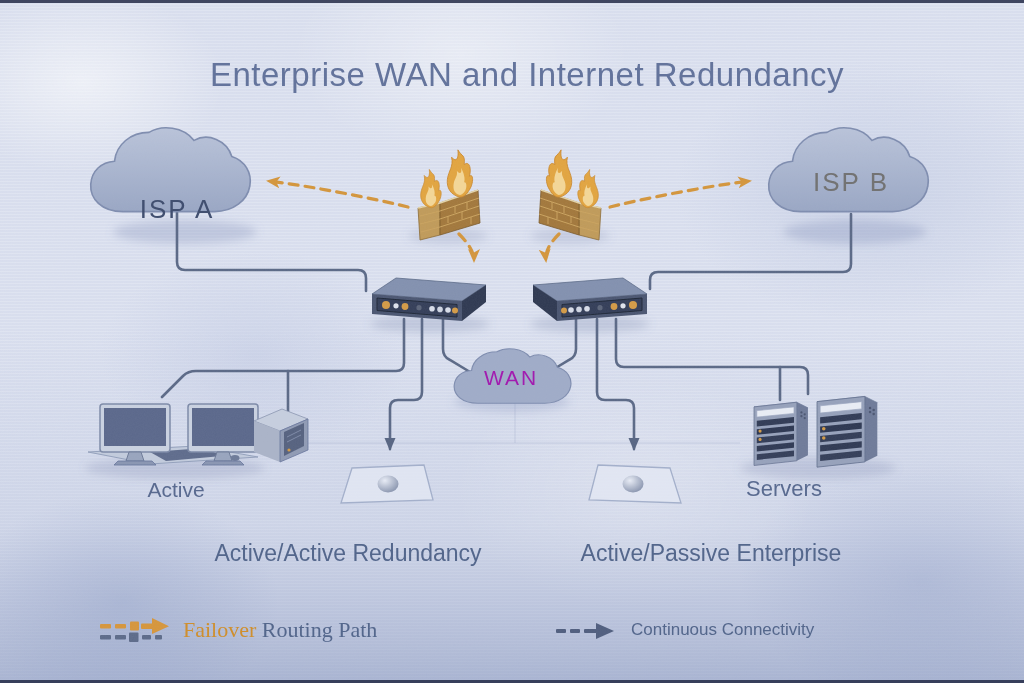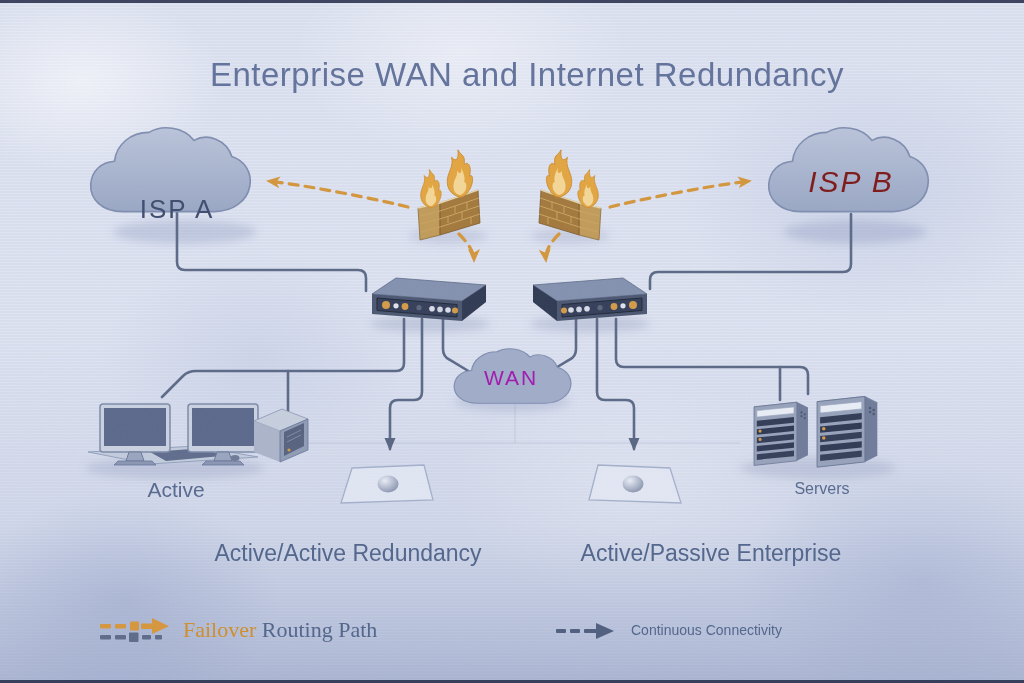--- a/index.html
+++ b/index.html
@@ -15,31 +15,31 @@
       radial-gradient(280px 190px at 90% 85%, rgba(168,180,212,.55), transparent 65%),
       radial-gradient(240px 170px at 12% 88%, rgba(164,177,210,.55), transparent 65%),
       repeating-linear-gradient(0deg, rgba(255,255,255,.10) 0 1px, rgba(150,162,198,.05) 1px 3px);
   }
   .edge{position:absolute;left:0;width:1024px;height:3px;background:#232a47;opacity:.85;}
   .edge.top{top:0;} .edge.bottom{bottom:0;}
   svg.art{position:absolute;inset:0;}
   .lbl{position:absolute;transform:translate(-50%,-50%);white-space:nowrap;color:#54678c;}
   .title{left:527px;top:75px;font-size:33px;letter-spacing:.5px;color:#64749c;}
   .isp-a{left:177px;top:177px;font-size:26px;letter-spacing:2px;color:#414f70;margin-top:32px;}
-  .isp-b{left:851px;top:182px;font-size:30px;letter-spacing:2px;color:#7f1d1d;font-style:italic;}
+  .isp-b{left:851px;top:182px;font-size:26px;letter-spacing:2px;color:#737373;}
   .wan{left:511px;top:378px;font-size:21px;letter-spacing:2px;color:#a21caf;}
   .users{left:176px;top:490px;font-size:21px;color:#5a6b90;}
-  .servers{left:822px;top:489px;font-size:16px;color:#5a6b90;}
+  .servers{left:784px;top:489px;font-size:22px;color:#5a6b90;}
   .cap-left{left:323px;top:553px;font-size:23px;color:#54678c;margin-left:25px;}
   .cap-right{left:711px;top:553px;font-size:23px;color:#54678c;}
   .legend-fail{position:absolute;left:183px;top:630px;transform:translateY(-50%);
                font-size:22px;white-space:nowrap;font-family:Liberation Serif, serif;}
   .legend-fail .hl{color:#cf8f2e;} .legend-fail .rest{color:#54678c;}
   .legend-cont{left:631px;top:630px;transform:translateY(-50%);position:absolute;
-               font-size:14px;color:#54678c;white-space:nowrap;}
+               font-size:17px;color:#54678c;white-space:nowrap;}
 </style>
 </head>
 <body>
 
 <div class="canvas">
   <div class="texture"></div>
 
   <svg class="art" width="1024" height="683" viewBox="0 0 1024 683">
     <defs>
       <linearGradient id="cloudG" x1="0" y1="0" x2="0" y2="1">

